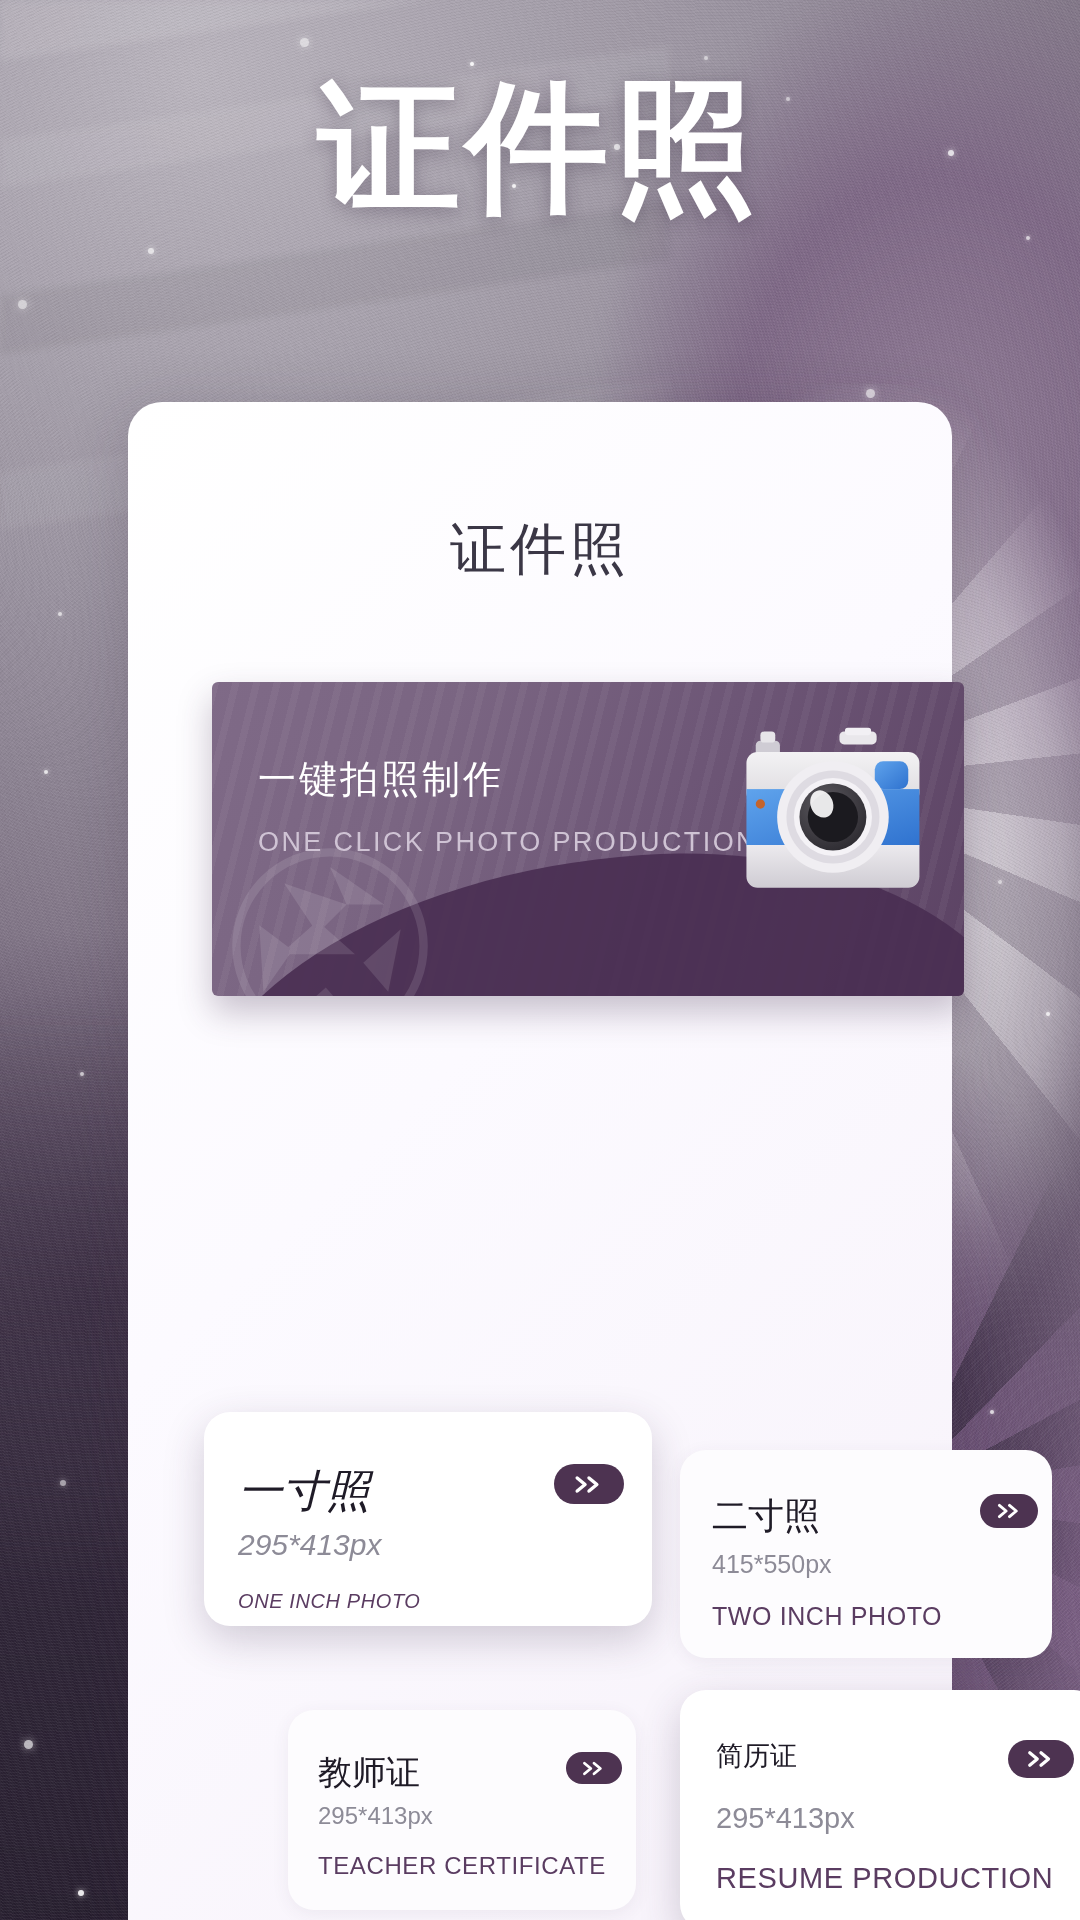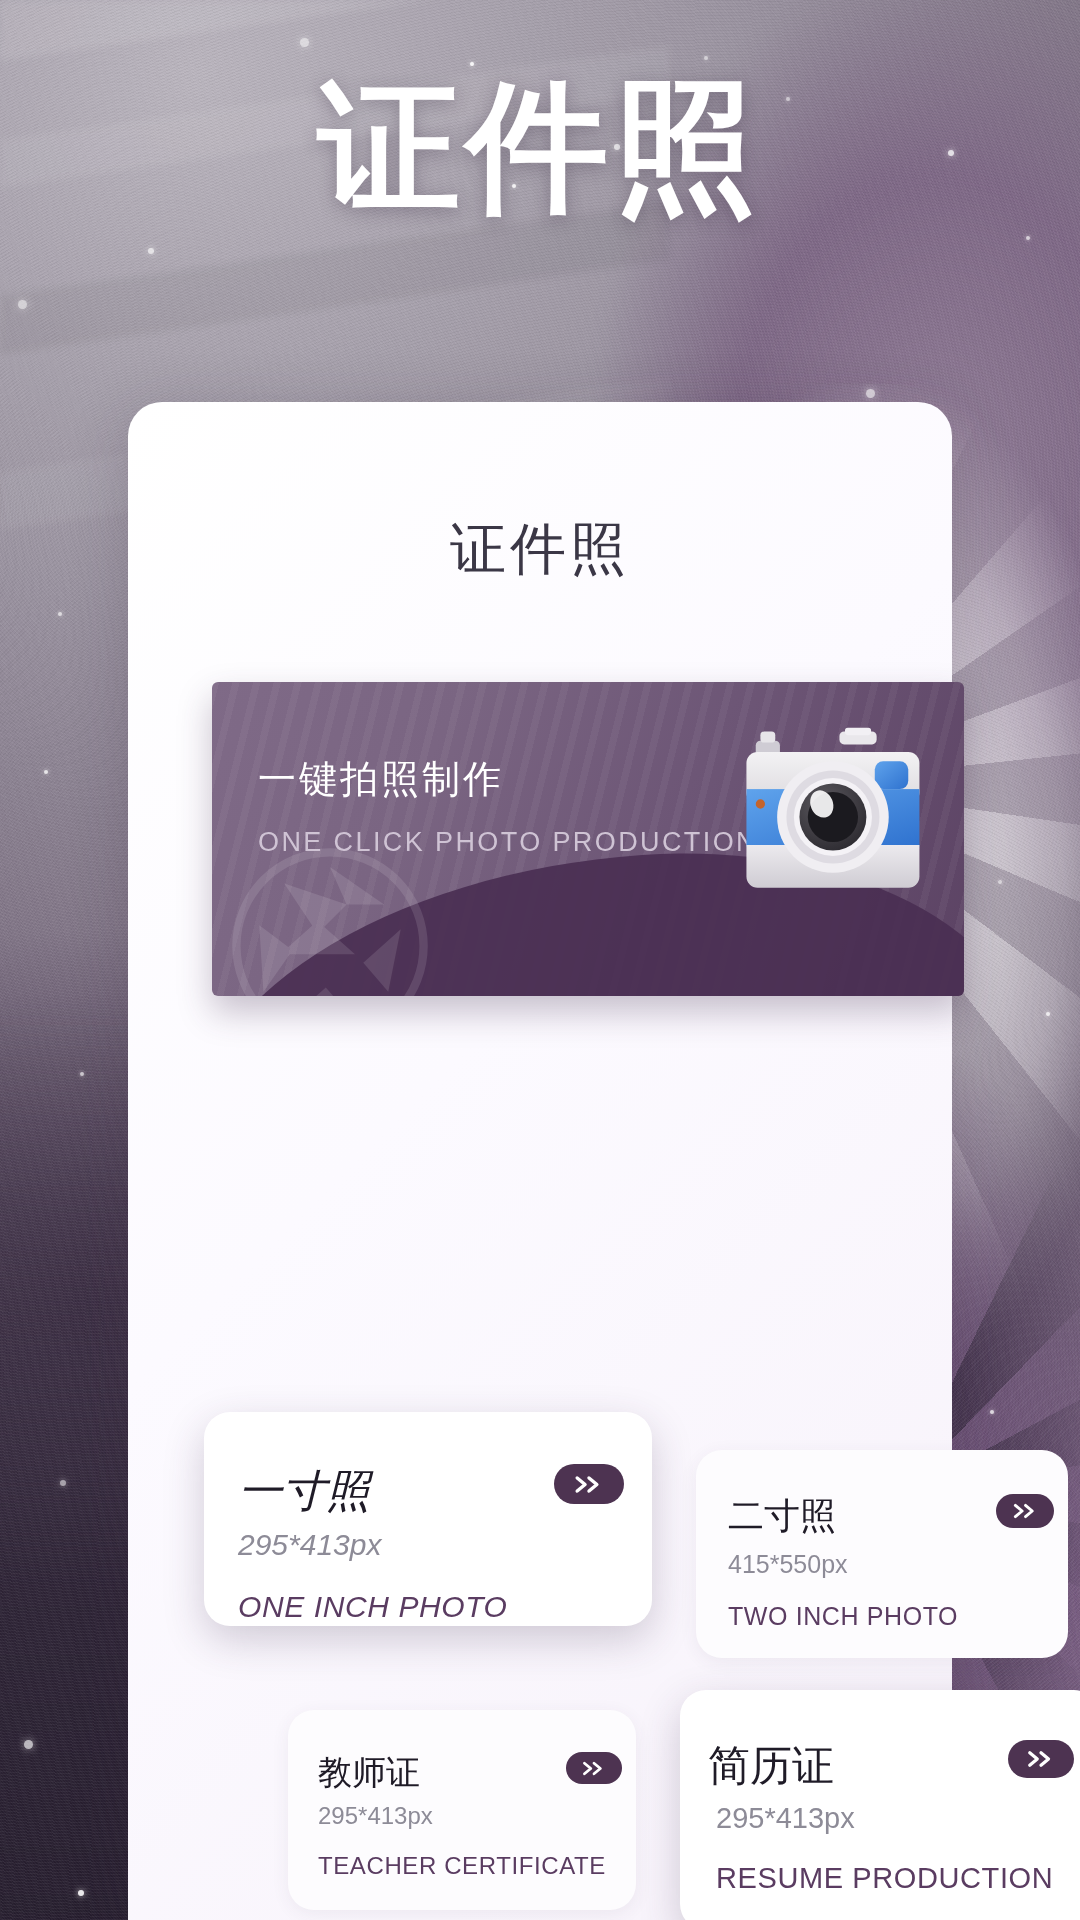--- a/index.html
+++ b/index.html
@@ -164,21 +164,21 @@
     position:absolute;
     background:#4d3351;
     border-radius:999px;
     display:flex; align-items:center; justify-content:center;
     color:#fff;
   }
   .pill svg{ display:block; }
 
   
   #card0{ left:76px;  top:1010px; width:448px; height:214px;font-style:italic; }
-  #card1{ left:552px; top:1048px; width:372px; height:208px;margin-left:16px; }
+  #card1{ left:552px; top:1048px; width:372px; height:208px; }
   #card2{ left:160px; top:1308px; width:348px; height:200px; }
   #card3{ left:552px; top:1288px; width:420px; height:240px; }
 </style>
 </head>
 <body>
 
 <div id="bg">
   <div class="bg-base"></div>
   <div class="bg-bands"></div>
   <div class="bg-purple-r"></div>
@@ -290,21 +290,21 @@
       <circle cx="111" cy="100" r="36" fill="url(#gLens)"></circle>
       <circle cx="111" cy="100" r="27" fill="#1b1a1f"></circle>
       <ellipse cx="99" cy="86" rx="12" ry="15" fill="#ffffff" opacity=".9" transform="rotate(-22 99 86)"></ellipse>
     </svg>
   </div>
 
   <div class="cards">
       <div class="card raised" id="card0">
         <div class="c-cn" style="font-size: 44px; left: 34px; top: 50px;">一寸照</div>
         <div class="c-px" style="font-size: 30px; left: 34px; top: 116px;">295*413px</div>
-        <div class="c-en" style="font-size: 30px; left: 34px; top: 178px;">ONE INCH PHOTO</div>
+        <div class="c-en" style="font-size: 20px; left: 34px; top: 178px;">ONE INCH PHOTO</div>
         <div class="pill" style="left: 350px; top: 52px; width: 70px; height: 40px;">
           <svg width="32" height="21" viewBox="0 0 24 16">
             <path d="M3 3 L9 8 L3 13" fill="none" stroke="#fff" stroke-width="2.6" stroke-linecap="round" stroke-linejoin="round"></path>
             <path d="M12 3 L18 8 L12 13" fill="none" stroke="#fff" stroke-width="2.6" stroke-linecap="round" stroke-linejoin="round"></path>
           </svg>
         </div>
       </div>
       <div class="card flat" id="card1">
         <div class="c-cn" style="font-size: 36px; left: 32px; top: 42px;">二寸照</div>
         <div class="c-px" style="font-size: 25px; left: 32px; top: 100px;">415*550px</div>
@@ -321,21 +321,21 @@
         <div class="c-px" style="font-size: 24px; left: 30px; top: 92px;">295*413px</div>
         <div class="c-en" style="font-size: 24px; left: 30px; top: 142px;">TEACHER CERTIFICATE</div>
         <div class="pill" style="left: 278px; top: 42px; width: 56px; height: 32px;">
           <svg width="26" height="17" viewBox="0 0 24 16">
             <path d="M3 3 L9 8 L3 13" fill="none" stroke="#fff" stroke-width="2.6" stroke-linecap="round" stroke-linejoin="round"></path>
             <path d="M12 3 L18 8 L12 13" fill="none" stroke="#fff" stroke-width="2.6" stroke-linecap="round" stroke-linejoin="round"></path>
           </svg>
         </div>
       </div>
       <div class="card raised" id="card3">
-        <div class="c-cn" style="font-size: 42px; left: 28px; top: 48px;">简历证</div>
+        <div class="c-cn" style="font-size: 27px; left: 36px; top: 48px;">简历证</div>
         <div class="c-px" style="font-size: 29px; left: 36px; top: 112px;">295*413px</div>
         <div class="c-en" style="font-size: 29px; left: 36px; top: 172px;">RESUME PRODUCTION</div>
         <div class="pill" style="left: 328px; top: 50px; width: 66px; height: 38px;">
           <svg width="30" height="20" viewBox="0 0 24 16">
             <path d="M3 3 L9 8 L3 13" fill="none" stroke="#fff" stroke-width="2.6" stroke-linecap="round" stroke-linejoin="round"></path>
             <path d="M12 3 L18 8 L12 13" fill="none" stroke="#fff" stroke-width="2.6" stroke-linecap="round" stroke-linejoin="round"></path>
           </svg>
         </div>
       </div>
     </div>

